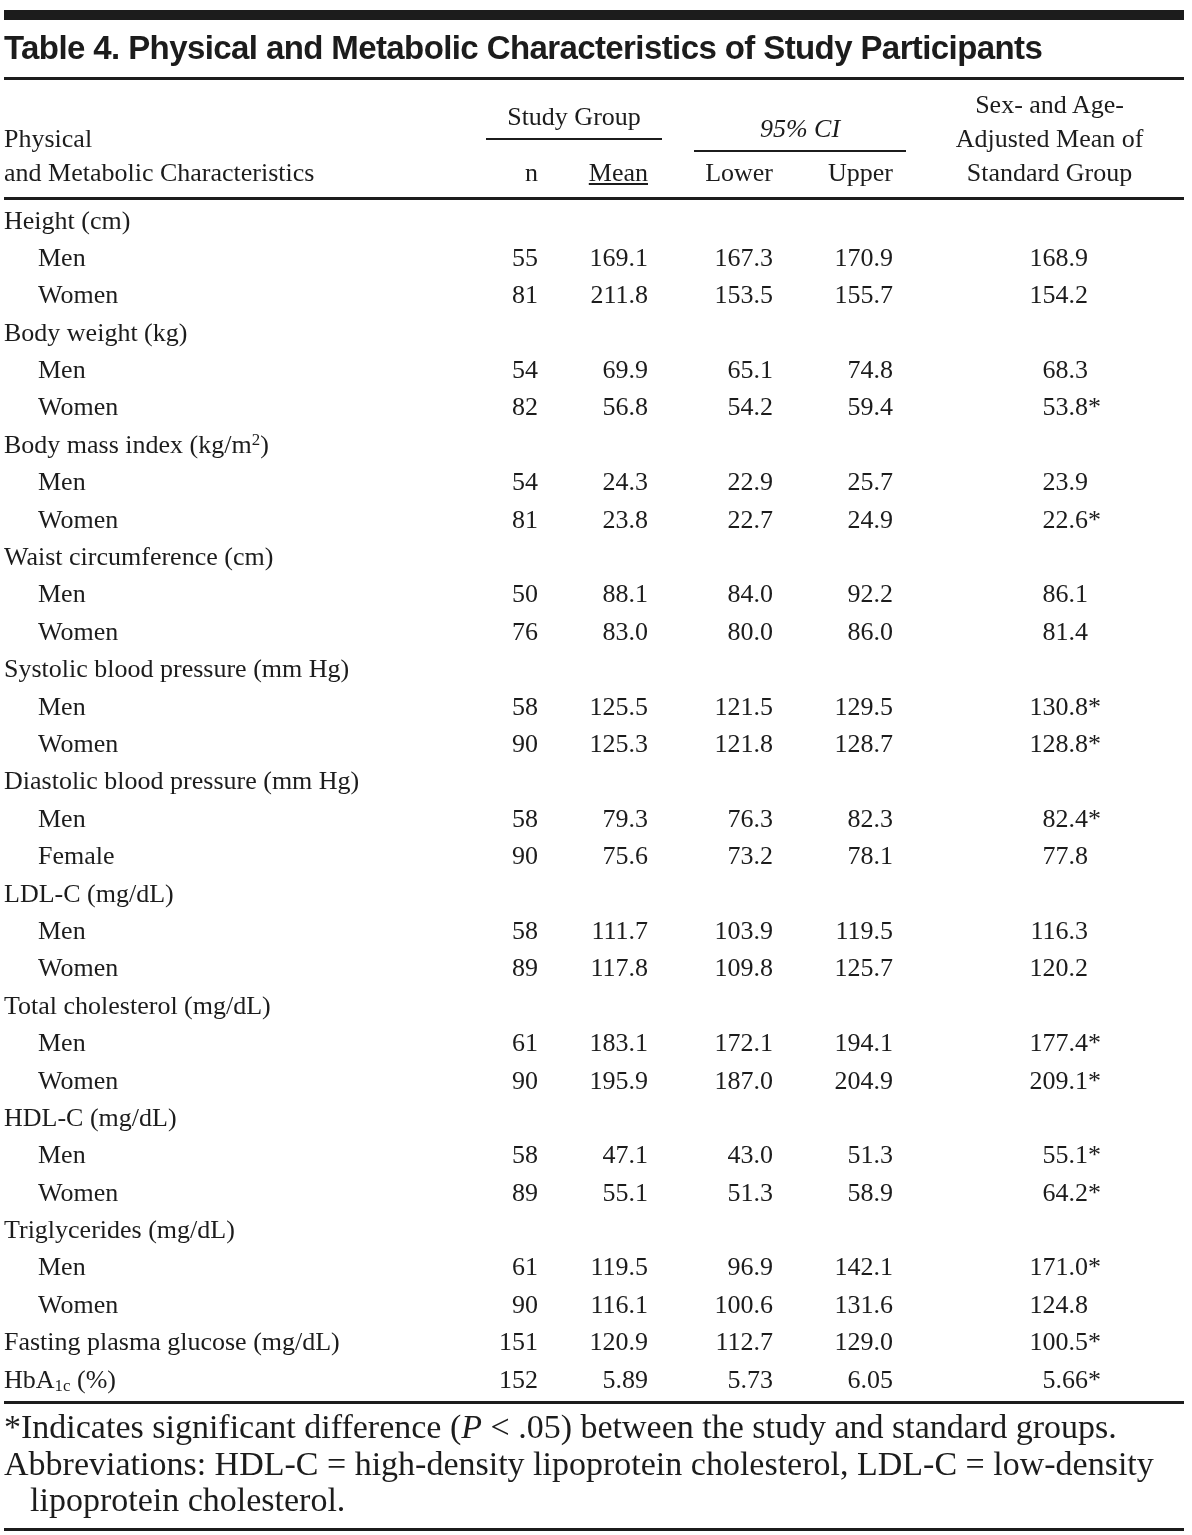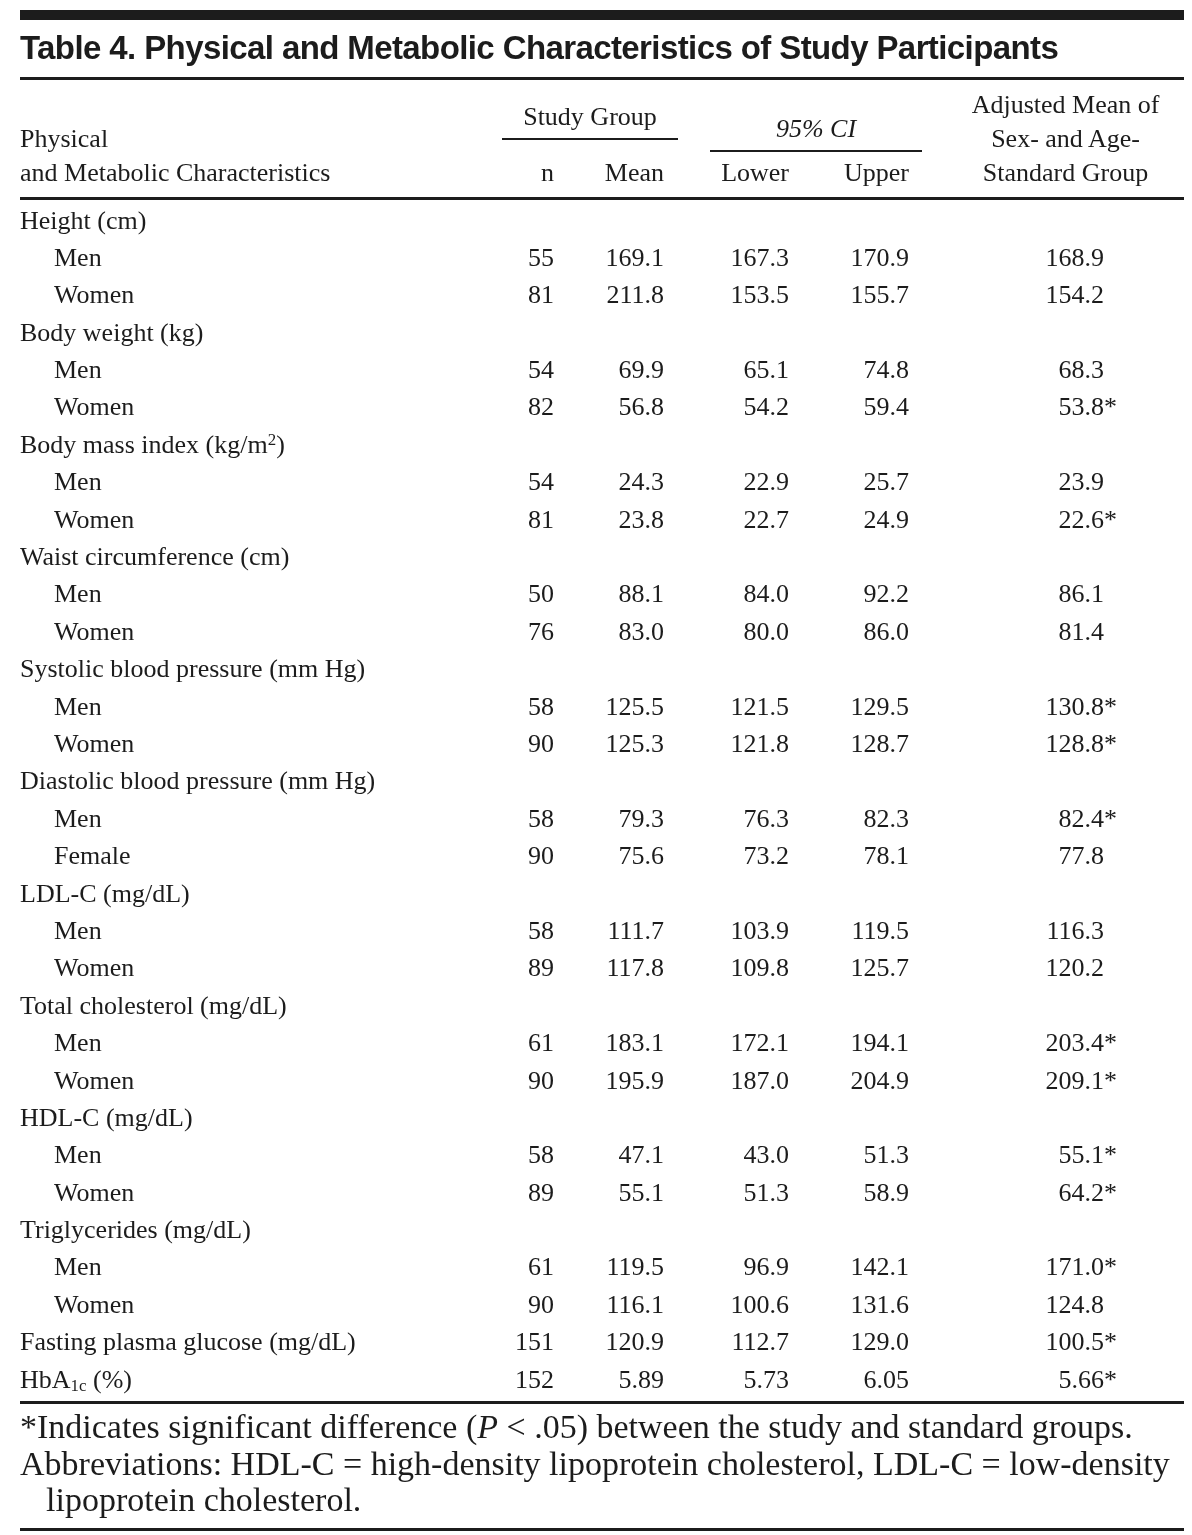--- a/index.html
+++ b/index.html
@@ -6,21 +6,21 @@
     --ink:#1c1c1c;
     --paper:#ffffff;
   }
   *{margin:0;padding:0;box-sizing:border-box;}
   html,body{background:var(--paper);}
   body{
     width:1192px;height:1535px;overflow:hidden;
     font-family:"Liberation Serif", serif;
     color:var(--ink);
   }
-  .page{padding:10px 8px 0 20px;}
+  .page{padding:10px 8px 0 4px;}
 
   .topbar{height:10px;background:var(--ink);}
 
   .title{
     font-family:"Liberation Sans", sans-serif;
     font-weight:700;
     font-size:33px;
     letter-spacing:-0.6px;
     line-height:1.38;
     color:var(--ink);
@@ -46,21 +46,21 @@
   .spanlabel{
     text-align:center;
     border-bottom:2px solid var(--ink);
     padding-bottom:4px;
   }
   .g1 .spanlabel{margin:0 -6px 16px 22px;}
   .g2 .spanlabel{margin:0 -5px 0 38px;font-style:italic;}
   .subrow{display:flex;margin-top:4px;}
   .sub{text-align:right;padding-right:8px;}
   .sub.n{width:82px;}
-  .sub.mean{width:110px;}
+  .sub.mean{width:110px;text-decoration:underline;}
   .sub.lower{width:125px;}
   .sub.upper{width:120px;}
   .lastcol{text-align:center;padding-left:18px;}
 
   
   .tbody{border-bottom:3px solid var(--ink);padding:2px 0 3px 0;}
   .trow{
     display:grid;
     grid-template-columns:var(--c1) var(--c2) var(--c3) var(--c4) var(--c5) var(--c6);
     height:37.4px;
@@ -105,22 +105,22 @@
       </div>
     </div>
     <div class="hcell g2">
       <div class="spanlabel">95% CI</div>
       <div class="subrow">
         <span class="sub lower">Lower</span>
         <span class="sub upper">Upper</span>
       </div>
     </div>
     <div class="hcell lastcol">
+      <div>Sex- and Age-</div>
       <div>Adjusted Mean of</div>
-      <div>Sex- and Age-</div>
       <div>Standard Group</div>
     </div>
   </div>
 
   <div class="tbody">
       <div class="trow section">
         <div class="c label"><span>Height (cm)</span></div>
       </div>
       <div class="trow">
         <div class="c label indent"><span>Men</span></div>
@@ -254,21 +254,21 @@
       </div>
       <div class="trow section">
         <div class="c label"><span>Total cholesterol (mg/dL)</span></div>
       </div>
       <div class="trow">
         <div class="c label indent"><span>Men</span></div>
         <div class="c num n">61</div>
         <div class="c num mean">183.1</div>
         <div class="c num lower">172.1</div>
         <div class="c num upper">194.1</div>
-        <div class="c num std"><span>203.4</span><span class="star">*</span></div>
+        <div class="c num std"><span>177.4</span><span class="star">*</span></div>
       </div>
       <div class="trow">
         <div class="c label indent"><span>Women</span></div>
         <div class="c num n">90</div>
         <div class="c num mean">195.9</div>
         <div class="c num lower">187.0</div>
         <div class="c num upper">204.9</div>
         <div class="c num std"><span>209.1</span><span class="star">*</span></div>
       </div>
       <div class="trow section">

